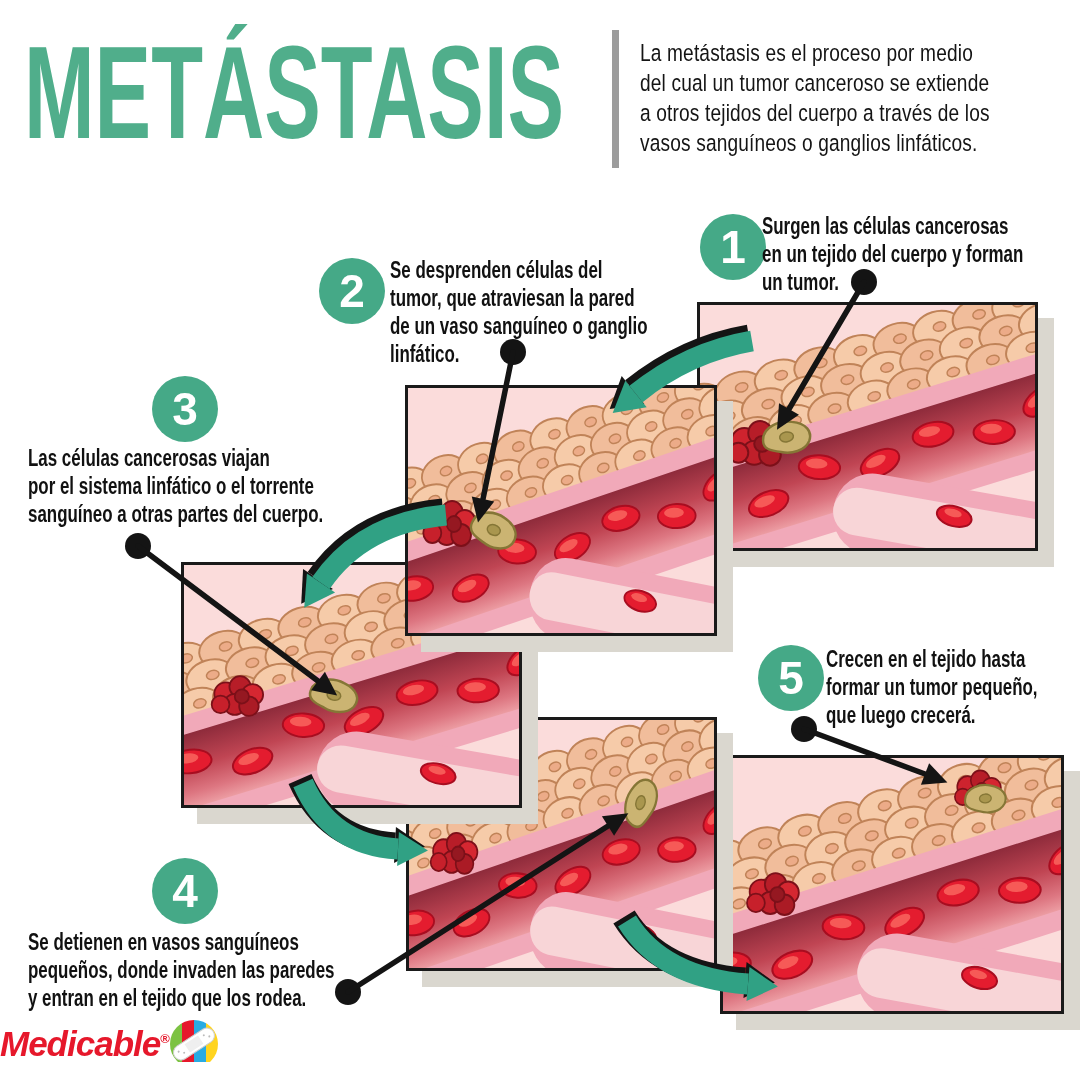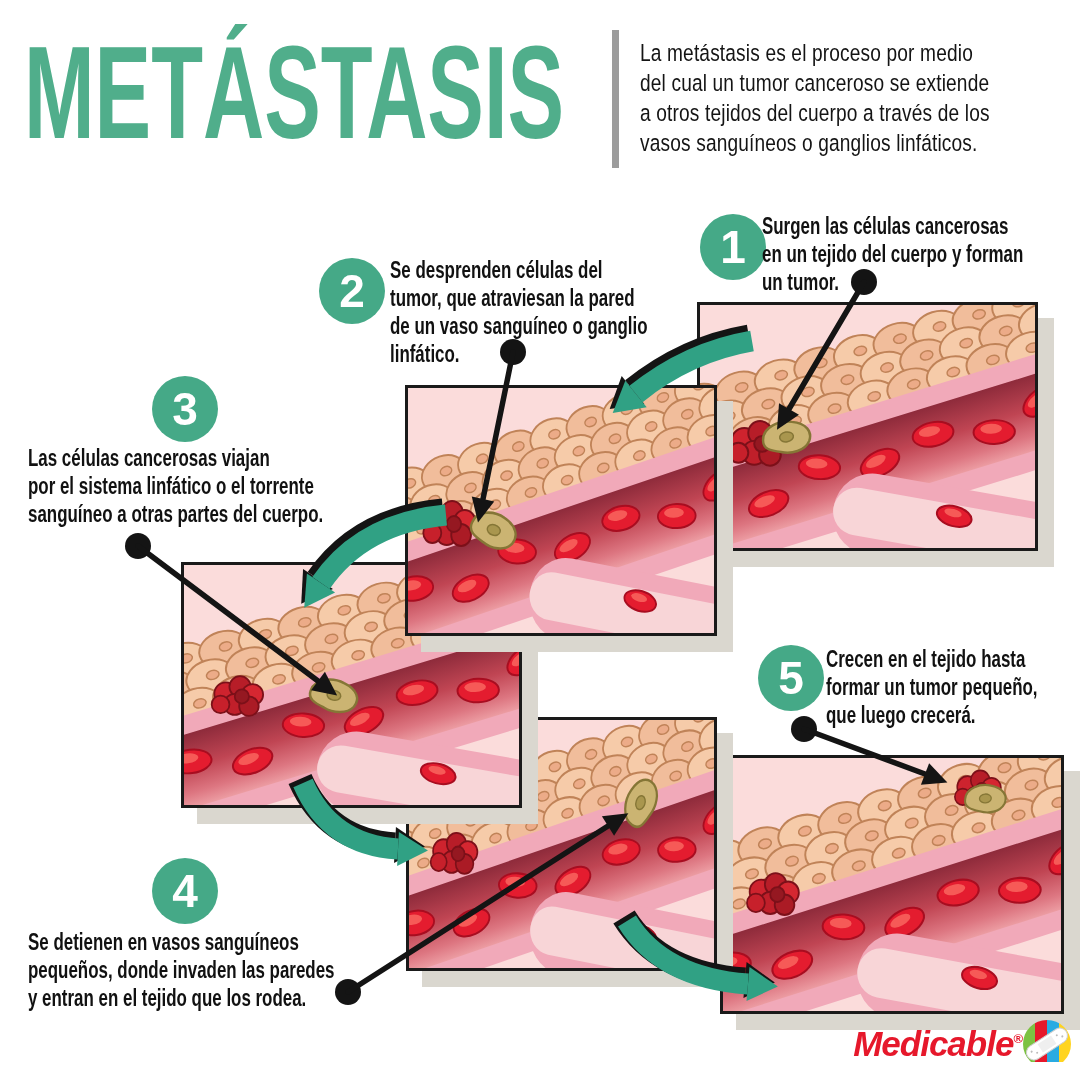--- a/index.html
+++ b/index.html
@@ -34,22 +34,22 @@
   .p1{left:697px;top:302px;width:335px;height:243px;z-index:1;}
   .p2{left:405px;top:385px;width:306px;height:245px;z-index:4;}
   .p3{left:181px;top:562px;width:335px;height:240px;z-index:3;}
   .p4{left:406px;top:717px;width:305px;height:248px;z-index:2;}
   .p5{left:720px;top:755px;width:338px;height:253px;z-index:1;}
 
   
   .overlay{position:absolute;left:0;top:0;z-index:10;pointer-events:none;}
 
   
-  .footer{position:absolute;left:0;right:8px;top:1014px;height:60px;display:flex;
-          align-items:center;justify-content:flex-end;z-index:12;}
+  .footer{position:absolute;left:0;right:0;top:1014px;height:60px;display:flex;
+          align-items:center;justify-content:flex-start;z-index:12;}
   .brand{font-style:italic;font-weight:bold;font-size:35px;color:#E6182B;letter-spacing:-1px;}
   .brand sup{font-size:13px;font-style:normal;}
 </style>
 </head>
 <body>
 
 <div class="poster">
 
   <svg class="title-svg" width="570" height="140">
     <text x="0" y="114" font-size="132" font-weight="bold" textLength="540" lengthAdjust="spacingAndGlyphs" fill="#50AE8B">METÁSTASIS</text>

